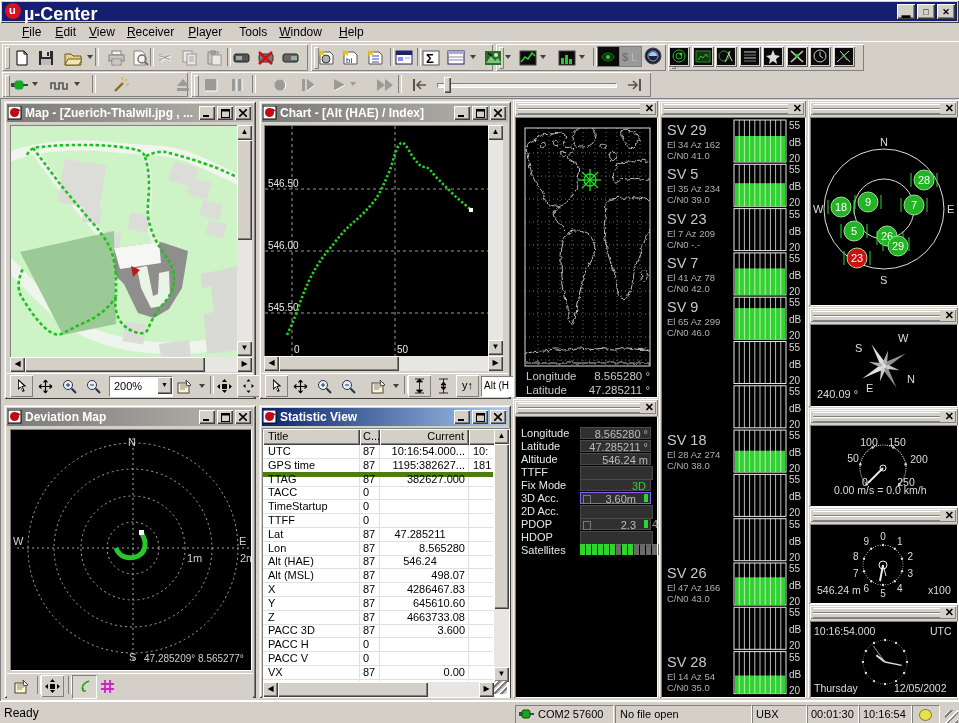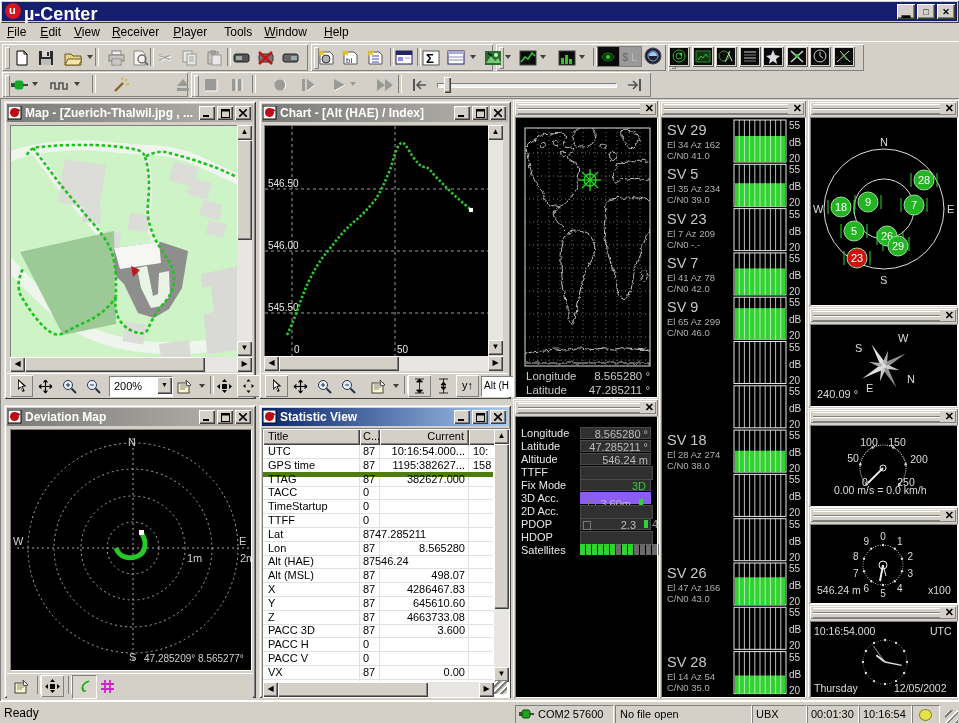--- a/index.html
+++ b/index.html
@@ -38,21 +38,21 @@
 <div class="abs" style="left:24px;top:4px;color:#fff;font-weight:bold;font-size:18px;font-family:'Liberation Sans',sans-serif">µ-Center</div>
 <div class="capbtns" style="right:4px;top:4px">
   <div class="cbtn" style="width:18px;height:15px">
         <span style="margin-top:6px">▬</span>
       </div>
   <div class="cbtn" style="width:18px;height:15px">□</div>
   <div class="cbtn" style="width:18px;height:15px">✕</div>
 </div>
 
 <div class="abs menu" style="left:0;top:23px;width:959px;height:18px;background:#d4d0c8;display:flex;align-items:center">
-  <span style="margin-left:7px"><span class="u">F</span>ile</span>
+  <span style="margin-left:22px"><span class="u">F</span>ile</span>
   <span style="margin-left:14px"><span class="u">E</span>dit</span>
   <span style="margin-left:13px"><span class="u">V</span>iew</span>
   <span style="margin-left:12px"><span class="u">R</span>eceiver</span>
   <span style="margin-left:14px"><span class="u">P</span>layer</span>
   <span style="margin-left:17px">Tools</span>
   <span style="margin-left:12px"><span class="u">W</span>indow</span>
   <span style="margin-left:17px"><span class="u">H</span>elp</span>
 </div>
 
 <div class="abs" style="left:0;top:41px;width:959px;height:30px;background:#d4d0c8;border-top:1px solid #fff" id="tb1">
@@ -753,21 +753,21 @@
    <div class="abs" style="left:0;top:0px;width:230px;height:13px;border-bottom:1px solid #e0e0e0">
             <span class="abs" style="left:5px;top:0px">UTC</span>
             <span class="abs" style="left:100px;top:0px">87</span>
             <span class="abs" style="left:112px;top:0px;width:90px;text-align:right">10:16:54.000...</span>
             <span class="abs" style="left:210px;top:0px">10:</span>
           </div>
    <div class="abs" style="left:0;top:14px;width:230px;height:13px;border-bottom:5px solid #4d7c0f">
             <span class="abs" style="left:5px;top:0px">GPS time</span>
             <span class="abs" style="left:100px;top:0px">87</span>
             <span class="abs" style="left:112px;top:0px;width:90px;text-align:right">1195:382627...</span>
-            <span class="abs" style="left:210px;top:0px">158</span>
+            <span class="abs" style="left:210px;top:0px">181</span>
           </div>
    <div class="abs" style="left:0;top:28px;width:230px;height:13px;border-bottom:1px solid #e0e0e0">
             <span class="abs" style="left:5px;top:0px">TTAG</span>
             <span class="abs" style="left:100px;top:0px">87</span>
             <span class="abs" style="left:112px;top:0px;width:90px;text-align:right">382627.000</span>
             <span class="abs" style="left:210px;top:0px"></span>
           </div>
    <div class="abs" style="left:0;top:41px;width:230px;height:13px;border-bottom:1px solid #e0e0e0">
             <span class="abs" style="left:5px;top:0px">TACC</span>
             <span class="abs" style="left:100px;top:0px">0</span>
@@ -782,33 +782,33 @@
           </div>
    <div class="abs" style="left:0;top:69px;width:230px;height:13px;border-bottom:1px solid #e0e0e0">
             <span class="abs" style="left:5px;top:0px">TTFF</span>
             <span class="abs" style="left:100px;top:0px">0</span>
             <span class="abs" style="left:112px;top:0px;width:90px;text-align:right"></span>
             <span class="abs" style="left:210px;top:0px"></span>
           </div>
    <div class="abs" style="left:0;top:83px;width:230px;height:13px;border-bottom:1px solid #e0e0e0">
             <span class="abs" style="left:5px;top:0px">Lat</span>
             <span class="abs" style="left:100px;top:0px">87</span>
-            <span class="abs" style="left:112px;top:0px;width:90px;text-align:left">47.285211</span>
+            <span class="abs" style="left:112px;top:0px;width:90px;text-align:center">47.285211</span>
             <span class="abs" style="left:210px;top:0px"></span>
           </div>
    <div class="abs" style="left:0;top:97px;width:230px;height:13px;border-bottom:1px solid #e0e0e0">
             <span class="abs" style="left:5px;top:0px">Lon</span>
             <span class="abs" style="left:100px;top:0px">87</span>
             <span class="abs" style="left:112px;top:0px;width:90px;text-align:right">8.565280</span>
             <span class="abs" style="left:210px;top:0px"></span>
           </div>
    <div class="abs" style="left:0;top:110px;width:230px;height:13px;border-bottom:1px solid #e0e0e0">
             <span class="abs" style="left:5px;top:0px">Alt (HAE)</span>
             <span class="abs" style="left:100px;top:0px">87</span>
-            <span class="abs" style="left:112px;top:0px;width:90px;text-align:left">546.24</span>
+            <span class="abs" style="left:112px;top:0px;width:90px;text-align:center">546.24</span>
             <span class="abs" style="left:210px;top:0px"></span>
           </div>
    <div class="abs" style="left:0;top:124px;width:230px;height:13px;border-bottom:1px solid #e0e0e0">
             <span class="abs" style="left:5px;top:0px">Alt (MSL)</span>
             <span class="abs" style="left:100px;top:0px">87</span>
             <span class="abs" style="left:112px;top:0px;width:90px;text-align:right">498.07</span>
             <span class="abs" style="left:210px;top:0px"></span>
           </div>
    <div class="abs" style="left:0;top:138px;width:230px;height:13px;border-bottom:1px solid #e0e0e0">
             <span class="abs" style="left:5px;top:0px">X</span>
@@ -968,21 +968,21 @@
   <div class="abs" style="left:64px;top:10px;width:71px;height:12px;background:#303030;border:1px solid #4a4a4a;color:#bbb;text-align:right;padding-right:2px;box-sizing:border-box">8.565280 °</div>
   <div class="abs" style="left:5px;top:23px;color:#e8e8e8">Latitude</div>
   <div class="abs" style="left:64px;top:23px;width:71px;height:12px;background:#303030;border:1px solid #4a4a4a;color:#bbb;text-align:right;padding-right:2px;box-sizing:border-box">47.285211 °</div>
   <div class="abs" style="left:5px;top:36px;color:#e8e8e8">Altitude</div>
   <div class="abs" style="left:64px;top:36px;width:71px;height:12px;background:#303030;border:1px solid #4a4a4a;color:#bbb;text-align:right;padding-right:2px;box-sizing:border-box">546.24 m</div>
   <div class="abs" style="left:5px;top:49px;color:#e8e8e8">TTFF</div>
   <div class="abs" style="left:64px;top:49px;width:71px;height:12px;background:#303030;border:1px solid #4a4a4a"></div>
   <div class="abs" style="left:5px;top:62px;color:#e8e8e8">Fix Mode</div>
   <div class="abs" style="left:64px;top:62px;width:71px;height:12px;background:#303030;border:1px solid #4a4a4a;color:#2fd42f;text-align:right;padding-right:4px;box-sizing:border-box">3D</div>
   <div class="abs" style="left:5px;top:75px;color:#e8e8e8">3D Acc.</div>
-  <div class="abs" style="left:64px;top:75px;width:71px;height:12px;background:#303030;border:6px solid #8b5cf6;color:#bbb;text-align:right;padding-right:14px;box-sizing:border-box">3.60m<div class="abs" style="right:2px;top:1px;width:4px;height:8px;background:#2fd42f"></div><div class="abs" style="left:2px;top:2px;width:6px;height:7px;border:1px solid #777"></div></div>
+  <div class="abs" style="left:64px;top:75px;width:71px;height:12px;background:#303030;border:1px solid #8b5cf6;color:#bbb;text-align:right;padding-right:14px;box-sizing:border-box">3.60m<div class="abs" style="right:2px;top:1px;width:4px;height:8px;background:#2fd42f"></div><div class="abs" style="left:2px;top:2px;width:6px;height:7px;border:1px solid #777"></div></div>
   <div class="abs" style="left:5px;top:88px;color:#e8e8e8">2D Acc.</div>
   <div class="abs" style="left:64px;top:88px;width:71px;height:12px;background:#303030;border:1px solid #4a4a4a"></div>
   <div class="abs" style="left:5px;top:101px;color:#e8e8e8">PDOP</div>
   <div class="abs" style="left:64px;top:101px;width:71px;height:12px;background:#303030;border:1px solid #4a4a4a;color:#bbb;text-align:right;padding-right:14px;box-sizing:border-box">2.3<div class="abs" style="right:2px;top:1px;width:4px;height:8px;background:#2fd42f"></div><div class="abs" style="left:2px;top:2px;width:6px;height:7px;border:1px solid #777"></div></div>
   <div class="abs" style="left:136px;top:101px;color:#999">4</div>
   <div class="abs" style="left:5px;top:114px;color:#e8e8e8">HDOP</div>
   <div class="abs" style="left:64px;top:114px;width:71px;height:12px;background:#303030;border:1px solid #4a4a4a"></div>
   <div class="abs" style="left:5px;top:127px;color:#e8e8e8">Satellites</div>
   <div class="abs" style="left:64px;top:127px;width:72px;height:11px">
           <div class="abs" style="left:0px;top:0;width:5px;height:11px;background:#2fd42f"></div>

